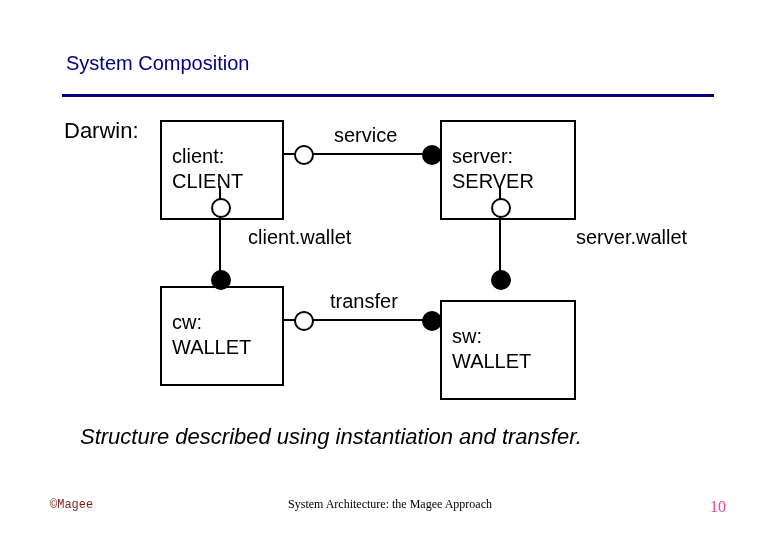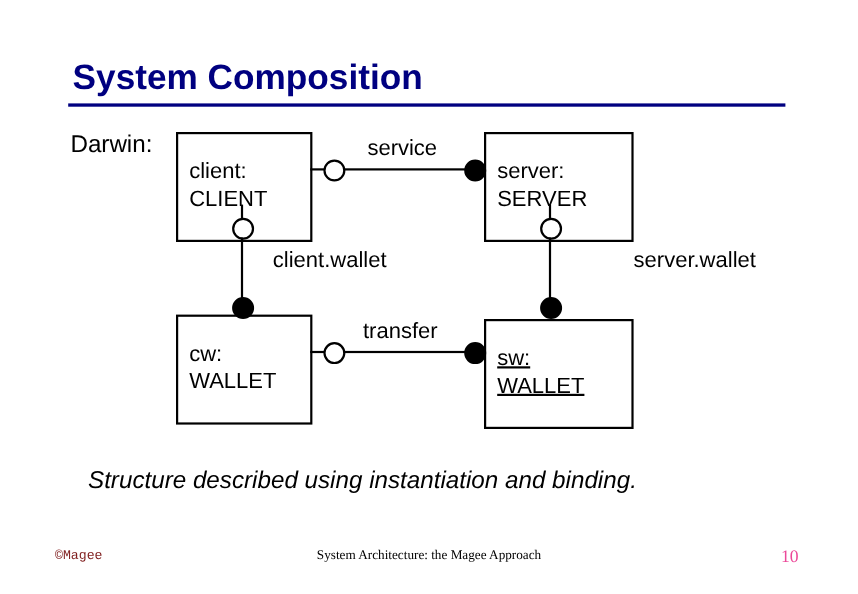--- a/index.html
+++ b/index.html
@@ -1,17 +1,17 @@
 <!DOCTYPE html>
 <html><head>
 <meta charset="utf-8">
 <style>
   html,body{margin:0;padding:0;width:780px;height:540px;background:#fff;font-family:"Comic Sans MS","Comic Sans",cursive,sans-serif;color:#000;}
   .slide{position:relative;width:780px;height:540px;}
-  .title{position:absolute;left:66px;top:52px;font-size:32px;font-weight:bold;color:#000080;}
+  .title{position:absolute;left:66px;top:52px;font-size:20px;font-weight:normal;color:#000080;}
   .hr{position:absolute;left:62px;top:94px;width:652px;height:3px;background:#000080;}
   .darwin{position:absolute;left:64px;top:118px;font-size:22px;color:#000;}
   .diagram{position:absolute;left:160px;top:120px;width:560px;height:260px;}
   .box{position:absolute;border:2px solid #000;background:#fff;padding:22px 10px;font-size:20px;line-height:1.25;color:#000;}
   .label{position:absolute;font-size:20px;color:#000;}
   .port-line{position:absolute;background:#000;}
   .dot-open{position:absolute;width:16px;height:16px;border:2px solid #000;border-radius:50%;background:#fff;}
   .dot-closed{position:absolute;width:16px;height:16px;border:2px solid #000;border-radius:50%;background:#000;}
   .caption{position:absolute;left:80px;top:424px;width:640px;font-size:22px;font-style:italic;color:#000;}
   .footer-left{position:absolute;left:50px;bottom:28px;font-size:12px;font-family:Liberation Mono, monospace;color:#7f1d1d;}
@@ -38,21 +38,21 @@
     <div class="box" style="left:280px;top:0px;width:112px;height:52px;">
       <div>server:</div>
       <div>SERVER</div>
     </div>
 
     <div class="box" style="left:0px;top:166px;width:100px;height:52px;">
       <div>cw:</div>
       <div>WALLET</div>
     </div>
 
-    <div class="box" style="left:280px;top:170px;width:112px;height:52px;text-decoration:underline;">
+    <div class="box" style="left:280px;top:180px;width:112px;height:52px;">
       <div>sw:</div>
       <div>WALLET</div>
     </div>
 
     <div class="port-line" style="left:122px;top:33px;width:16px;height:2px;"></div>
     <div class="dot-open" style="left:134px;top:25px;"></div>
     <div class="port-line" style="left:152px;top:33px;width:112px;height:2px;"></div>
     <div class="dot-closed" style="left:262px;top:25px;"></div>
     <div class="label" style="left:174px;top:4px;">service</div>
 
@@ -69,19 +69,19 @@
     <div class="label" style="left:88px;top:106px;">client.wallet</div>
 
     <div class="port-line" style="left:339px;top:66px;width:2px;height:16px;"></div>
     <div class="dot-open" style="left:331px;top:78px;"></div>
     <div class="port-line" style="left:339px;top:96px;width:2px;height:56px;"></div>
     <div class="dot-closed" style="left:331px;top:150px;"></div>
     <div class="label" style="left:416px;top:106px;text-align:center;">server.wallet</div>
 
   </div>
 
-  <div class="caption">Structure described using instantiation and binding.</div>
+  <div class="caption">Structure described using instantiation and transfer.</div>
 
   <div class="footer-left">©Magee</div>
   <div class="footer-center">System Architecture: the Magee Approach</div>
   <div class="footer-right">10</div>
 
 </div>
 
 </body></html>

